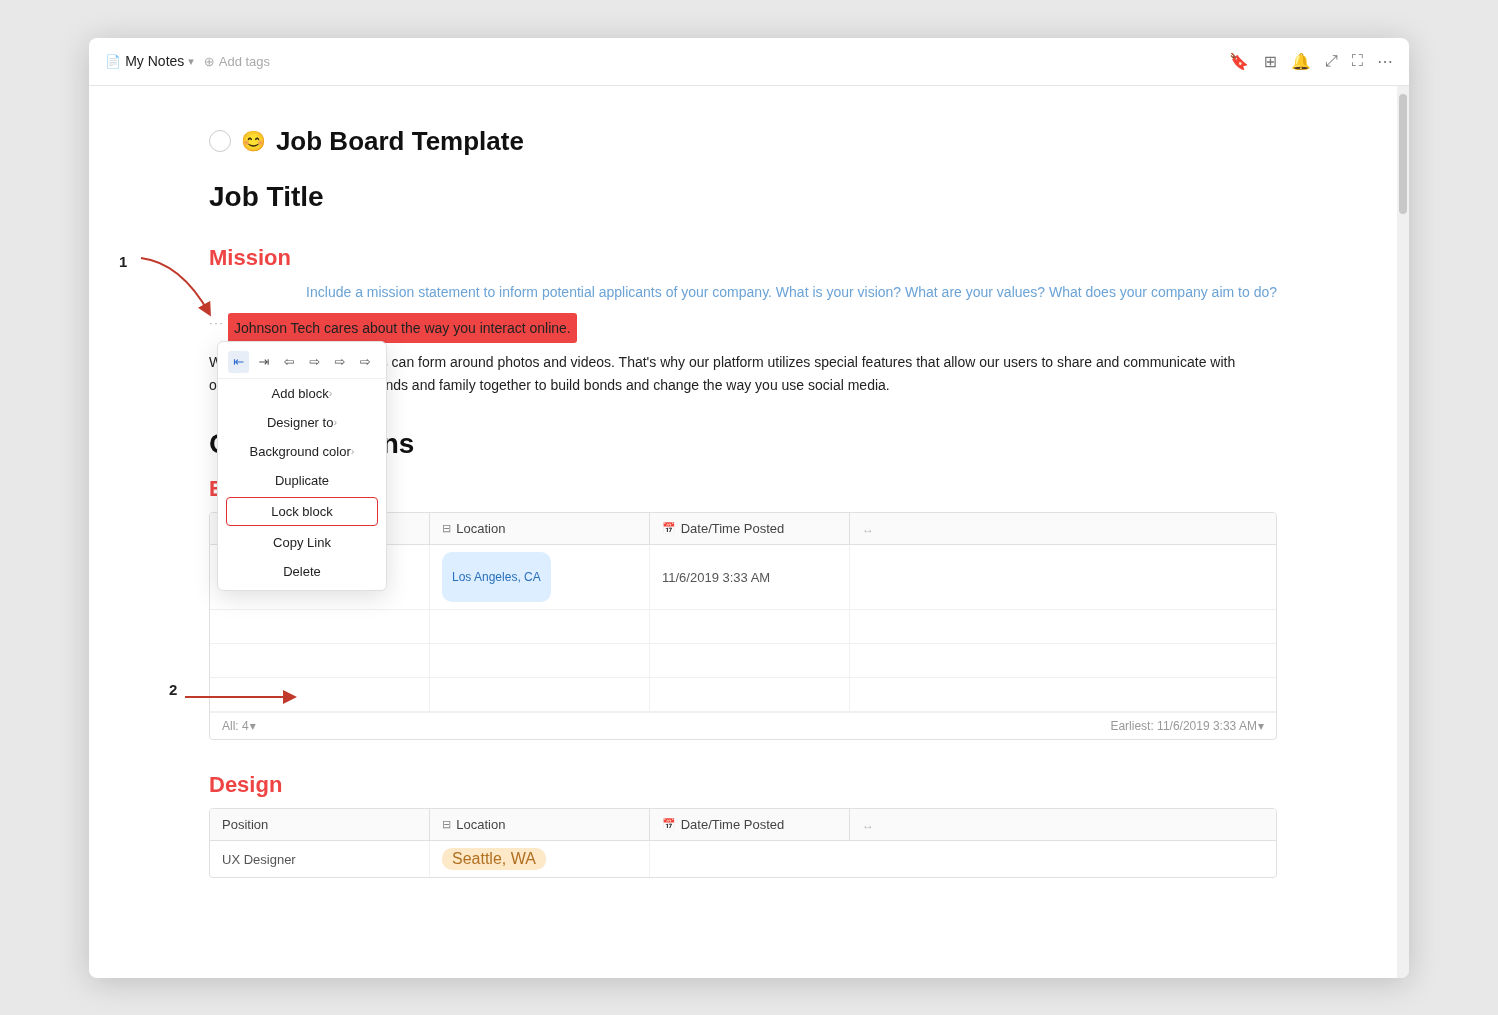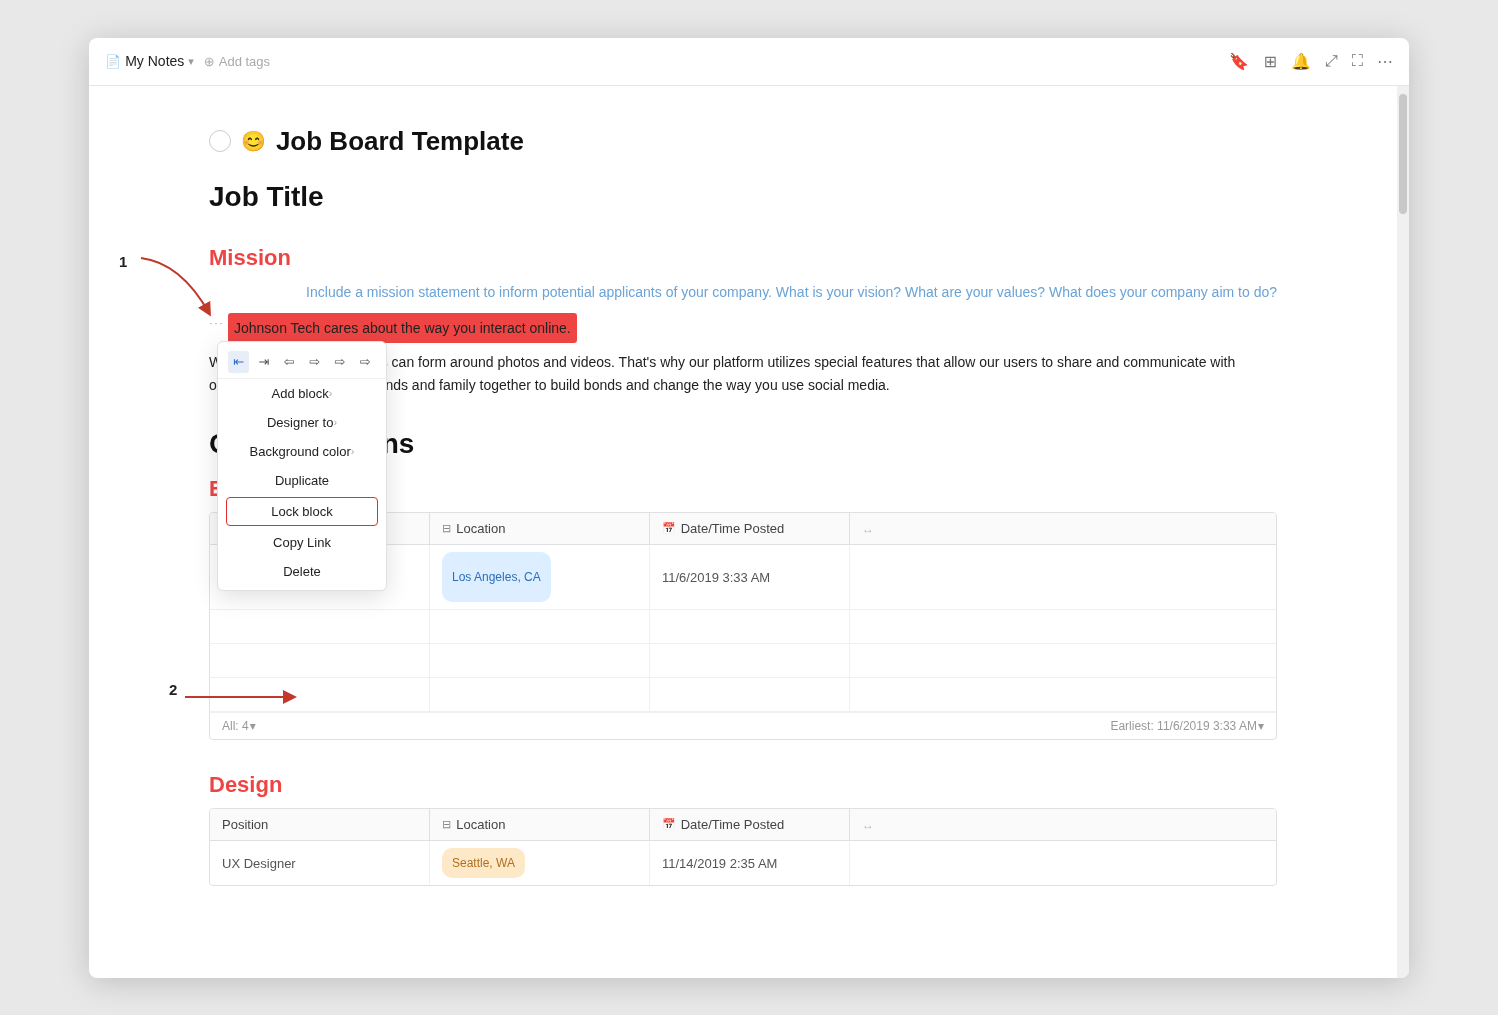--- a/index.html
+++ b/index.html
@@ -276,22 +276,22 @@
       background: #dceeff;
       color: #2a6fba;
       border-radius: 10px;
       padding: 18px 10px;
       font-size: 12px;
     }
     .tag-orange {
       background: #fde8c8;
       color: #b07020;
       border-radius: 10px;
-      padding: 8px 10px;
-      font-size: 12px;
+      padding: 2px 10px;
+      font-size: 16px;
     }
     .db-footer {
       display: flex;
       justify-content: space-between;
       align-items: center;
       padding: 6px 12px;
       font-size: 12px;
       color: #999;
       border-top: 1px solid #f0f0f0;
     }
@@ -501,23 +501,20 @@
                 <span class="db-expand">↔</span>
               </div>
             </div>
             <div class="db-row">
               <div class="db-cell col-pos">
                 <span>UX Designer</span>
               </div>
               <div class="db-cell col-loc">
                 <span class="tag-orange">Seattle, WA</span>
               </div>
-              <div class="db-cell col-date">
-                <span>11/14/2019 2:35 AM</span>
-              </div>
               <div class="db-cell col-extra"></div>
             </div>
           </div>
         </div>
 
       </div>
     </div>
 
     <div class="scrollbar-track">
       <div class="scrollbar-thumb"></div>

